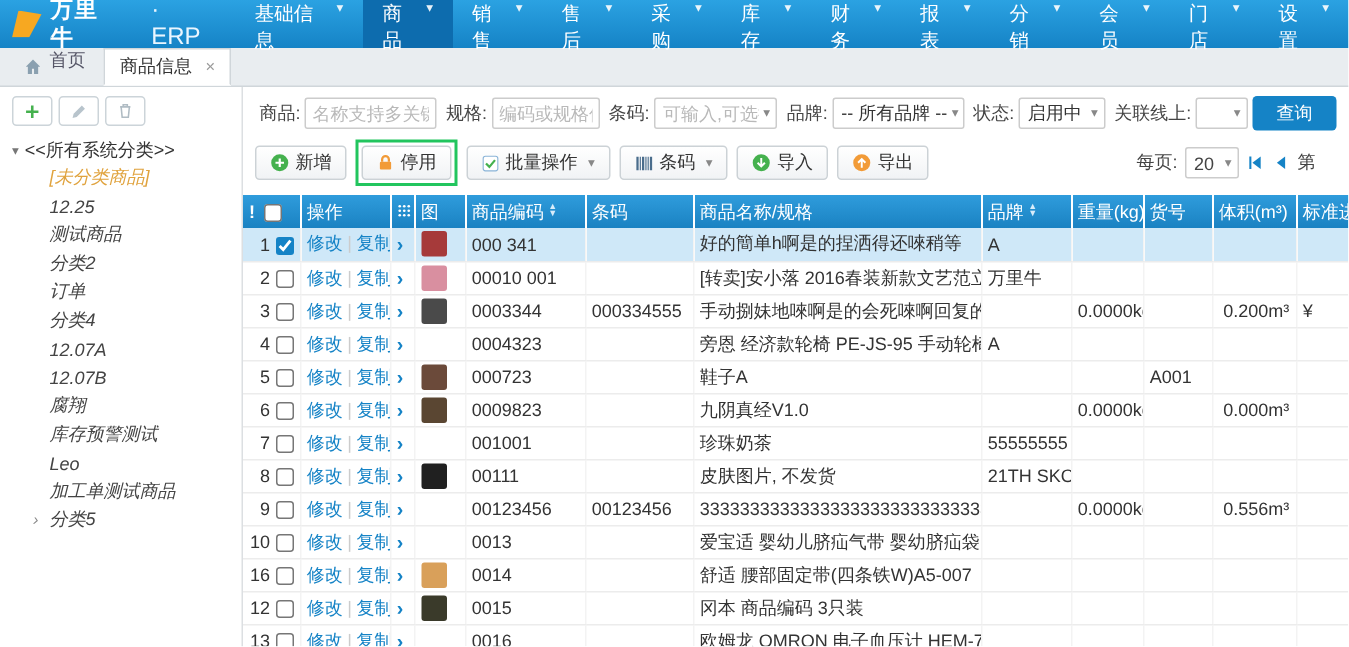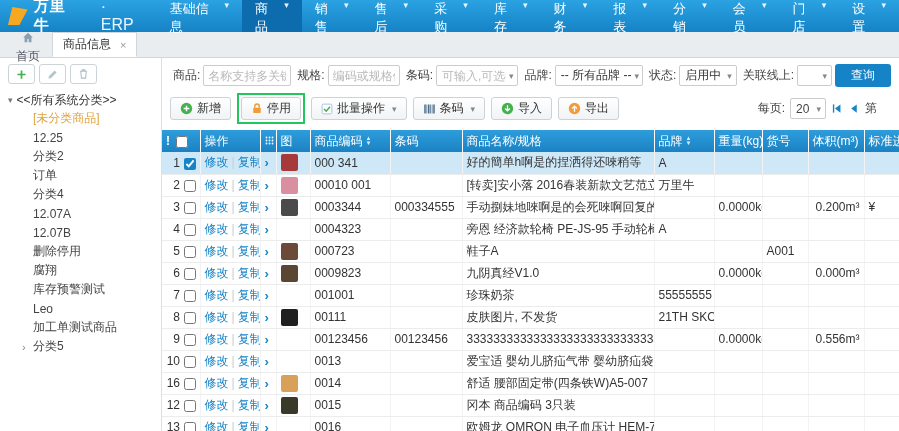--- a/index.html
+++ b/index.html
@@ -13,34 +13,34 @@
     clip-path:polygon(0 100%,22% 0,100% 14%,58% 100%); }
   .brand-name { color:#fff; font-weight:bold; font-size:15px; letter-spacing:1px; }
   .brand-suffix { color:#eaf6ff; font-size:16px; margin-left:20px; }
   .nav-menu { display:flex; }
   .nav-item { display:flex; align-items:flex-start; padding:0 13px; color:#fff; font-size:13px; cursor:pointer; }
   .nav-item.active { background:#0d6cae; }
   .caret { font-size:9px; margin-left:4px; opacity:.9; }
 
   
   .tabbar { height:26px; background:#e9edf0; border-bottom:1px solid #d0d6da; display:flex; align-items:flex-end; padding-left:4px; }
-  .home-tab { display:flex; align-items:center; gap:5px; padding:0 12px; height:25px; color:#556; cursor:pointer;flex-direction:column; }
+  .home-tab { display:flex; gap:5px; padding:0 12px; height:25px; color:#556; cursor:pointer; }
   .tab { display:flex; align-items:center; gap:9px; padding:0 10px; height:25px; background:#fff;
     border:1px solid #d0d6da; border-bottom:1px solid #fff; color:#333; cursor:pointer; }
   .tab .close { color:#999; font-size:11px; }
 
   
   .content { display:flex; height:373px; }
   .sidebar { width:162px; border-right:1px solid #dcdfe2; padding:6px 0 0 8px; overflow:hidden; flex:none; }
   .side-actions { display:flex; gap:4px; margin-bottom:7px; }
   .side-btn { width:27px; height:20px; border:1px solid #ccd4d9; background:#fff; border-radius:3px;
     display:flex; align-items:center; justify-content:center; cursor:pointer; }
   .tree-root { display:flex; align-items:center; gap:4px; height:18px; color:#333; cursor:pointer; }
   .tree-root .tw { color:#777; font-size:9px; }
-  .tree-item { height:19px; display:flex; align-items:center; gap:3px; padding-left:14px; color:#444; cursor:pointer; }
+  .tree-item { height:19px; display:flex; align-items:center; gap:3px; padding-left:14px; color:#444; cursor:pointer;font-style:italic; }
   .tree-item .tw { width:8px; color:#888; font-size:11px; }
   .tree-item.highlight .tl { color:#e0a33e; }
 
   .main { flex:1; display:flex; flex-direction:column; overflow:hidden; background:#fff; }
 
   
   .filterbar { display:flex; align-items:center; gap:3px; padding:6px 4px 3px 8px; white-space:nowrap; }
   .flabel { color:#444; margin-left:3px; }
   .finput { height:21px; border:1px solid #ccc; border-radius:2px; padding:0 4px;
     font:12px "Liberation Sans","DejaVu Sans",sans-serif; color:#333; }
@@ -194,41 +194,41 @@
         <div class="tree-item highlight">
     <span class="tw"></span>
     <span class="tl">[未分类商品]</span>
   </div>
         <div class="tree-item">
     <span class="tw"></span>
     <span class="tl">12.25</span>
   </div>
         <div class="tree-item">
     <span class="tw"></span>
+    <span class="tl">测试商品</span>
+  </div>
+        <div class="tree-item">
+    <span class="tw"></span>
     <span class="tl">分类2</span>
   </div>
         <div class="tree-item">
     <span class="tw"></span>
     <span class="tl">订单</span>
   </div>
         <div class="tree-item">
     <span class="tw"></span>
     <span class="tl">分类4</span>
   </div>
         <div class="tree-item">
     <span class="tw"></span>
     <span class="tl">12.07A</span>
   </div>
         <div class="tree-item">
     <span class="tw"></span>
     <span class="tl">12.07B</span>
-  </div>
-        <div class="tree-item">
-    <span class="tw"></span>
-    <span class="tl">删除停用</span>
   </div>
         <div class="tree-item">
     <span class="tw"></span>
     <span class="tl">腐翔</span>
   </div>
         <div class="tree-item">
     <span class="tw"></span>
     <span class="tl">库存预警测试</span>
   </div>
         <div class="tree-item">

